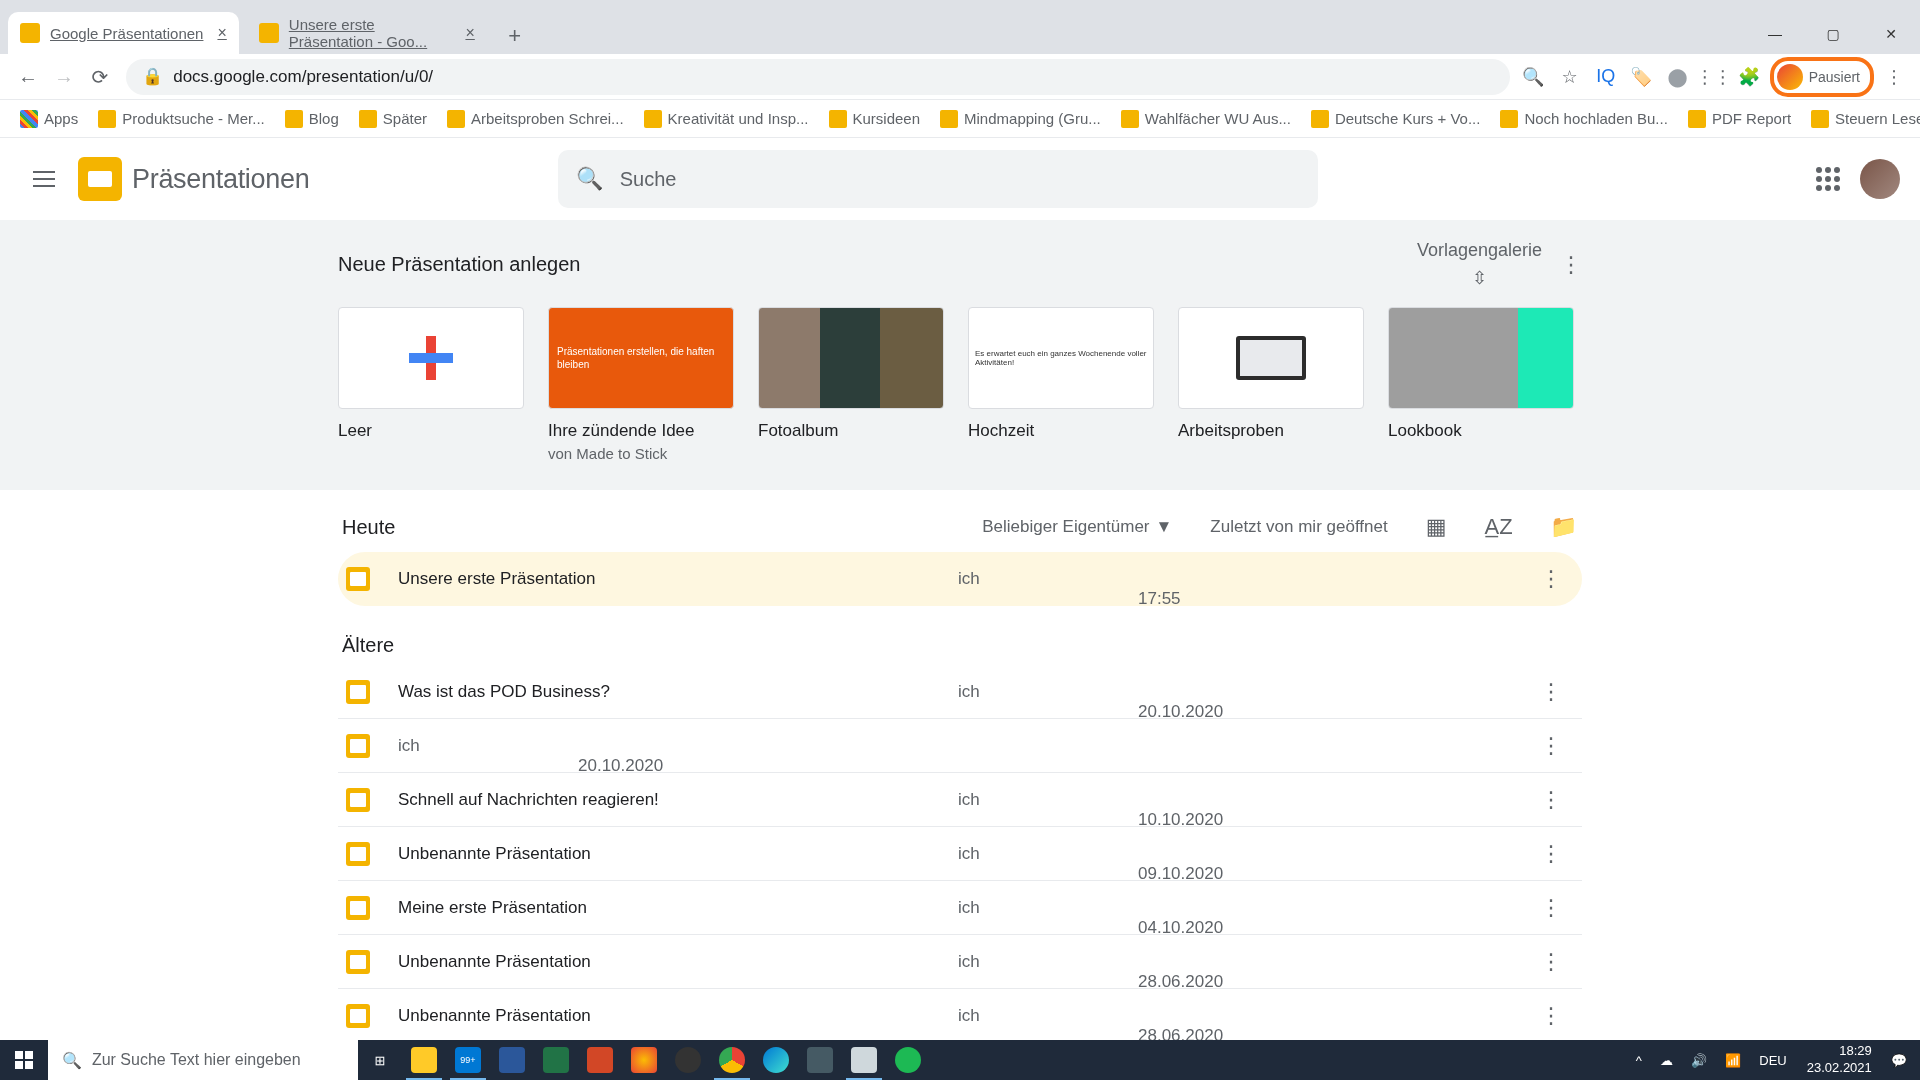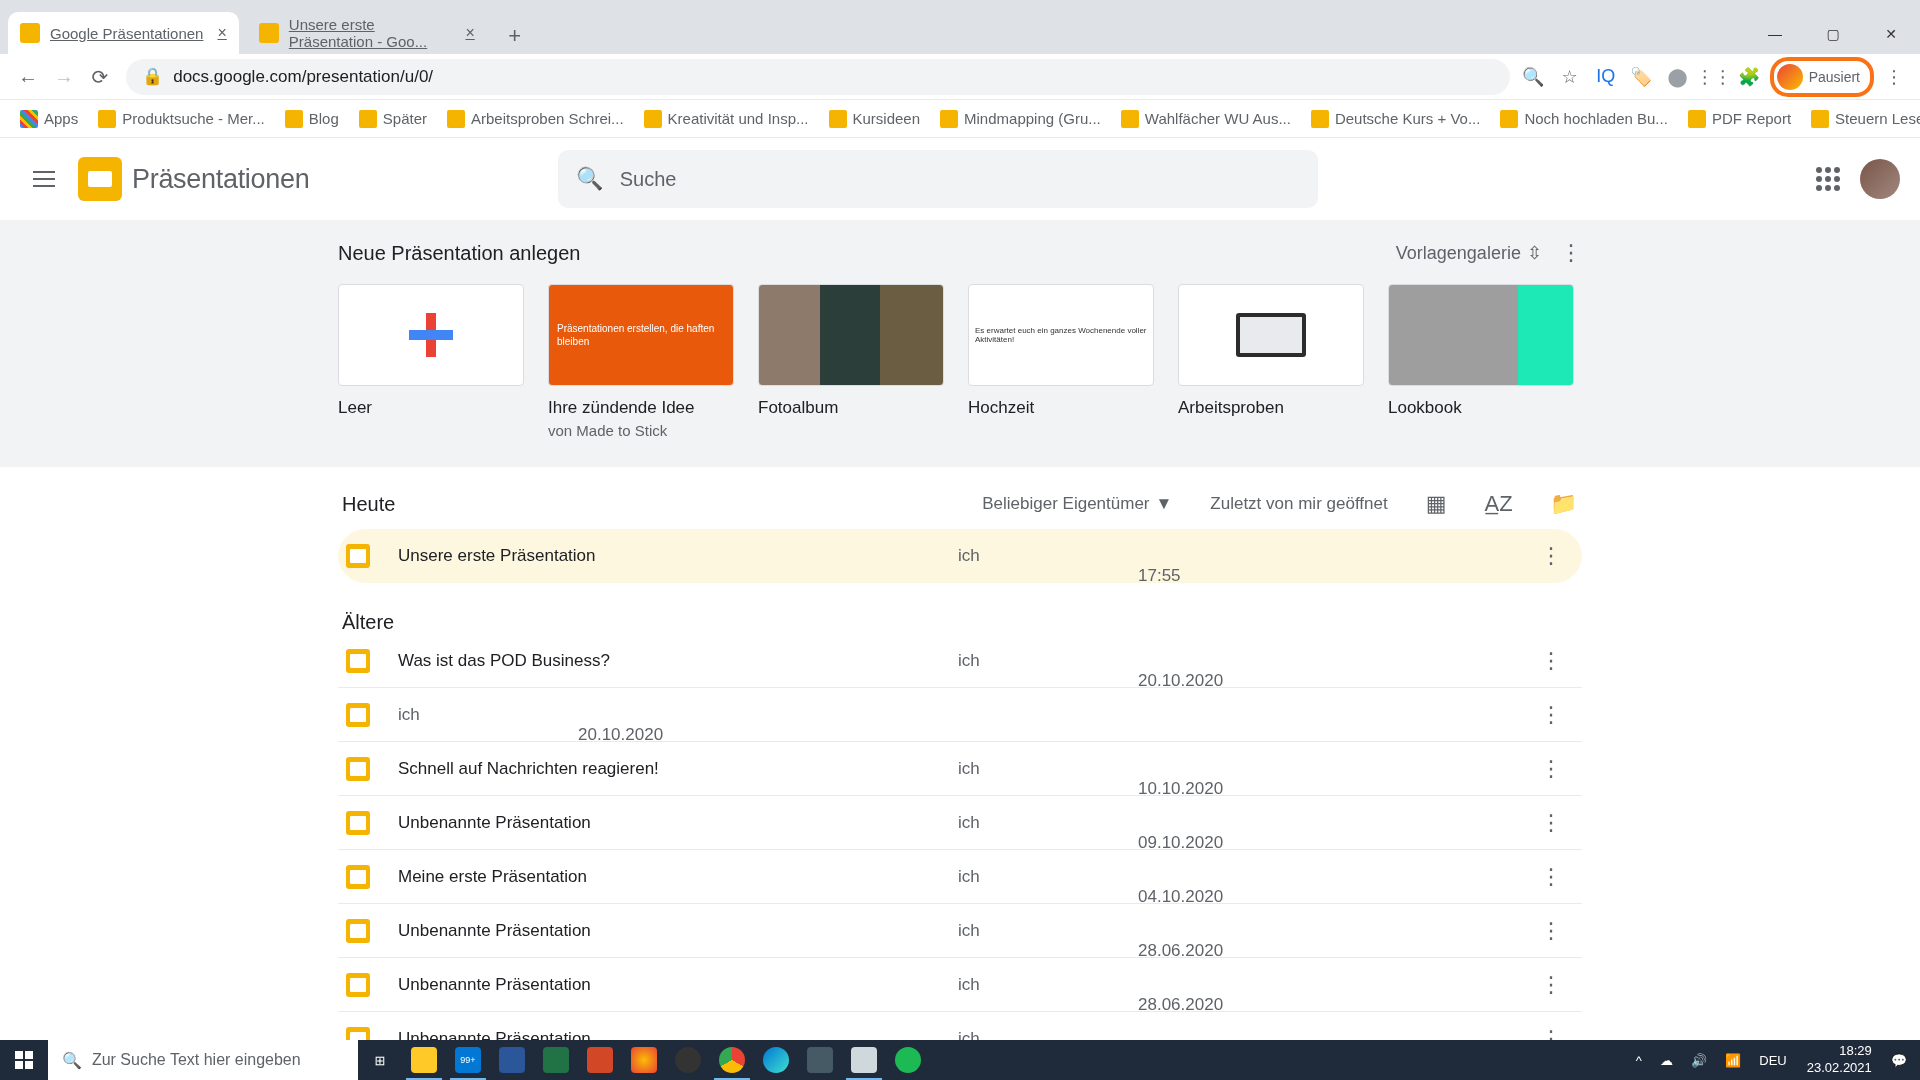--- a/index.html
+++ b/index.html
@@ -45,21 +45,21 @@
   .apps-grid{width:24px;height:24px;display:grid;grid-template-columns:repeat(3,6px);grid-template-rows:repeat(3,6px);gap:3px;cursor:pointer;}
   .apps-grid span{background:#5f6368;border-radius:50%;}
   .avatar{width:40px;height:40px;border-radius:50%;background:linear-gradient(135deg,#795548,#a1887f);cursor:pointer;}
 
   
   .templates-section{background:#f1f3f4;padding:20px 0 28px;}
   .templates-inner{max-width:1244px;margin:0 auto;}
   .templates-header{display:flex;align-items:center;margin-bottom:18px;}
   .tmpl-title{font-size:20px;color:#202124;}
   .tmpl-gallery{margin-left:auto;display:flex;align-items:center;gap:18px;color:#5f6368;}
-  .gallery-btn{display:flex;align-items:center;gap:6px;cursor:pointer;font-size:18px;}
+  .gallery-btn{display:flex;align-items:center;gap:6px;cursor:pointer;font-size:18px;flex-direction:column;}
   .tmpl-more{cursor:pointer;font-size:22px;}
   .templates-row{display:flex;gap:24px;}
   .tmpl-card{width:186px;}
   .tmpl-thumb{width:186px;height:102px;background:#fff;border:1px solid #dadce0;border-radius:4px;margin-bottom:12px;cursor:pointer;display:flex;align-items:center;justify-content:center;overflow:hidden;}
   .tmpl-name{font-size:17px;color:#202124;margin-bottom:4px;}
   .tmpl-sub{font-size:15px;color:#5f6368;}
   .plus-icon{position:relative;width:44px;height:44px;}
   .plus-icon::before{content:"";position:absolute;left:50%;top:0;width:10px;height:100%;background:#ea4335;transform:translateX(-50%);}
   .plus-icon::after{content:"";position:absolute;top:50%;left:0;height:10px;width:100%;background:#4285f4;transform:translateY(-50%);}
   .thumb-orange{background:#e8590c;display:flex;align-items:center;justify-content:center;color:#fff;font-size:10px;padding:8px;text-align:left;line-height:1.3;}
@@ -79,21 +79,21 @@
   .sort-label{font-size:17px;}
   .view-icon{cursor:pointer;font-size:22px;}
   .file-row{display:flex;align-items:center;height:54px;border-bottom:1px solid #e8eaed;cursor:pointer;padding:0 8px;}
   .file-row.highlighted{background:#fef7e0;border-radius:30px;border-bottom:none;}
   .file-icon{width:24px;height:24px;background:#f4b400;border-radius:3px;margin-right:28px;position:relative;flex-shrink:0;}
   .file-icon::after{content:"";position:absolute;inset:5px 4px;background:#fff;border-radius:1px;}
   .file-name{font-size:17px;color:#202124;flex:0 0 560px;}
   .file-owner{font-size:17px;color:#5f6368;flex:0 0 180px;}
   .file-date{font-size:17px;color:#5f6368;flex:1;margin-top:40px;}
   .file-more{color:#5f6368;font-size:22px;padding:0 12px;cursor:pointer;}
-  .section-label{font-size:20px;font-weight:500;color:#202124;margin:28px 0 0 4px;}
+  .section-label{font-size:20px;font-weight:500;color:#202124;margin:28px 0 8px 4px;}
 
   
   .taskbar{position:fixed;bottom:0;left:0;right:0;height:40px;background:#1f2a3a;display:flex;align-items:center;color:#fff;font-size:13px;}
   .start-btn{width:48px;height:40px;display:flex;align-items:center;justify-content:center;cursor:pointer;}
   .win-logo{width:18px;height:18px;display:grid;grid-template-columns:1fr 1fr;grid-template-rows:1fr 1fr;gap:2px;}
   .win-logo span{background:#fff;}
   .tb-search{flex:0 0 310px;height:40px;background:#fff;color:#5f6368;display:flex;align-items:center;padding:0 14px;gap:10px;font-size:16px;}
   .tb-icon{width:44px;height:40px;display:flex;align-items:center;justify-content:center;cursor:pointer;position:relative;}
   .tb-icon.active::after{content:"";position:absolute;bottom:0;left:4px;right:4px;height:2px;background:#76b9ed;}
   .tb-right{margin-left:auto;display:flex;align-items:center;gap:2px;padding-right:4px;}

